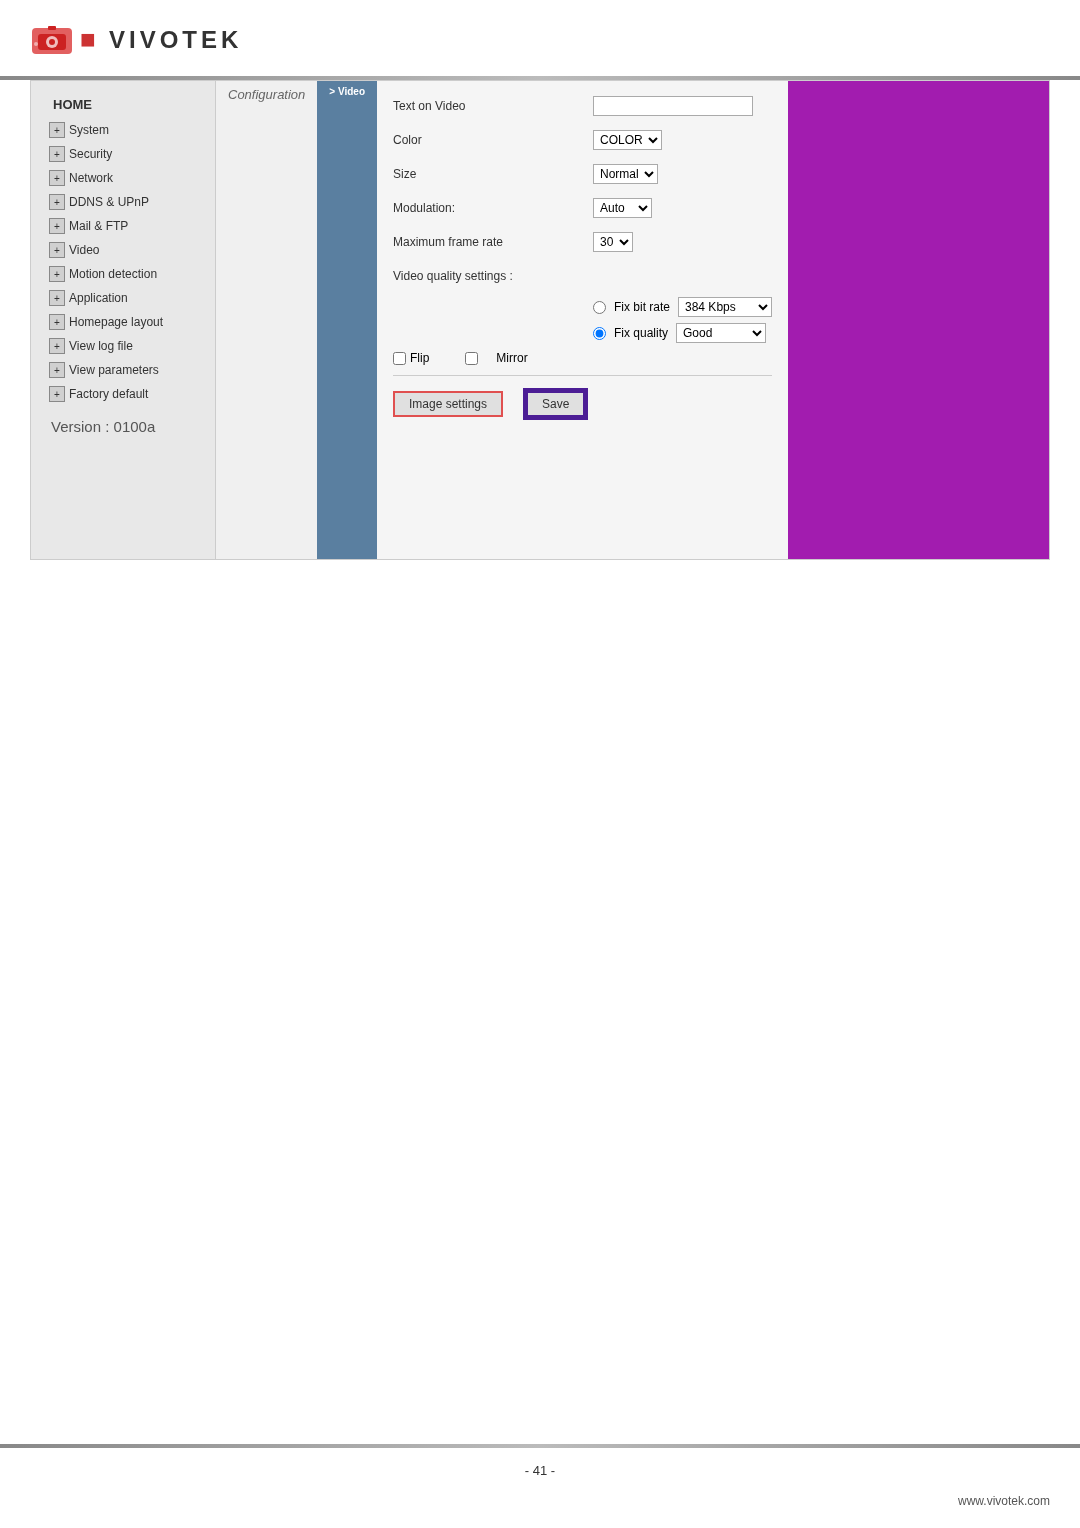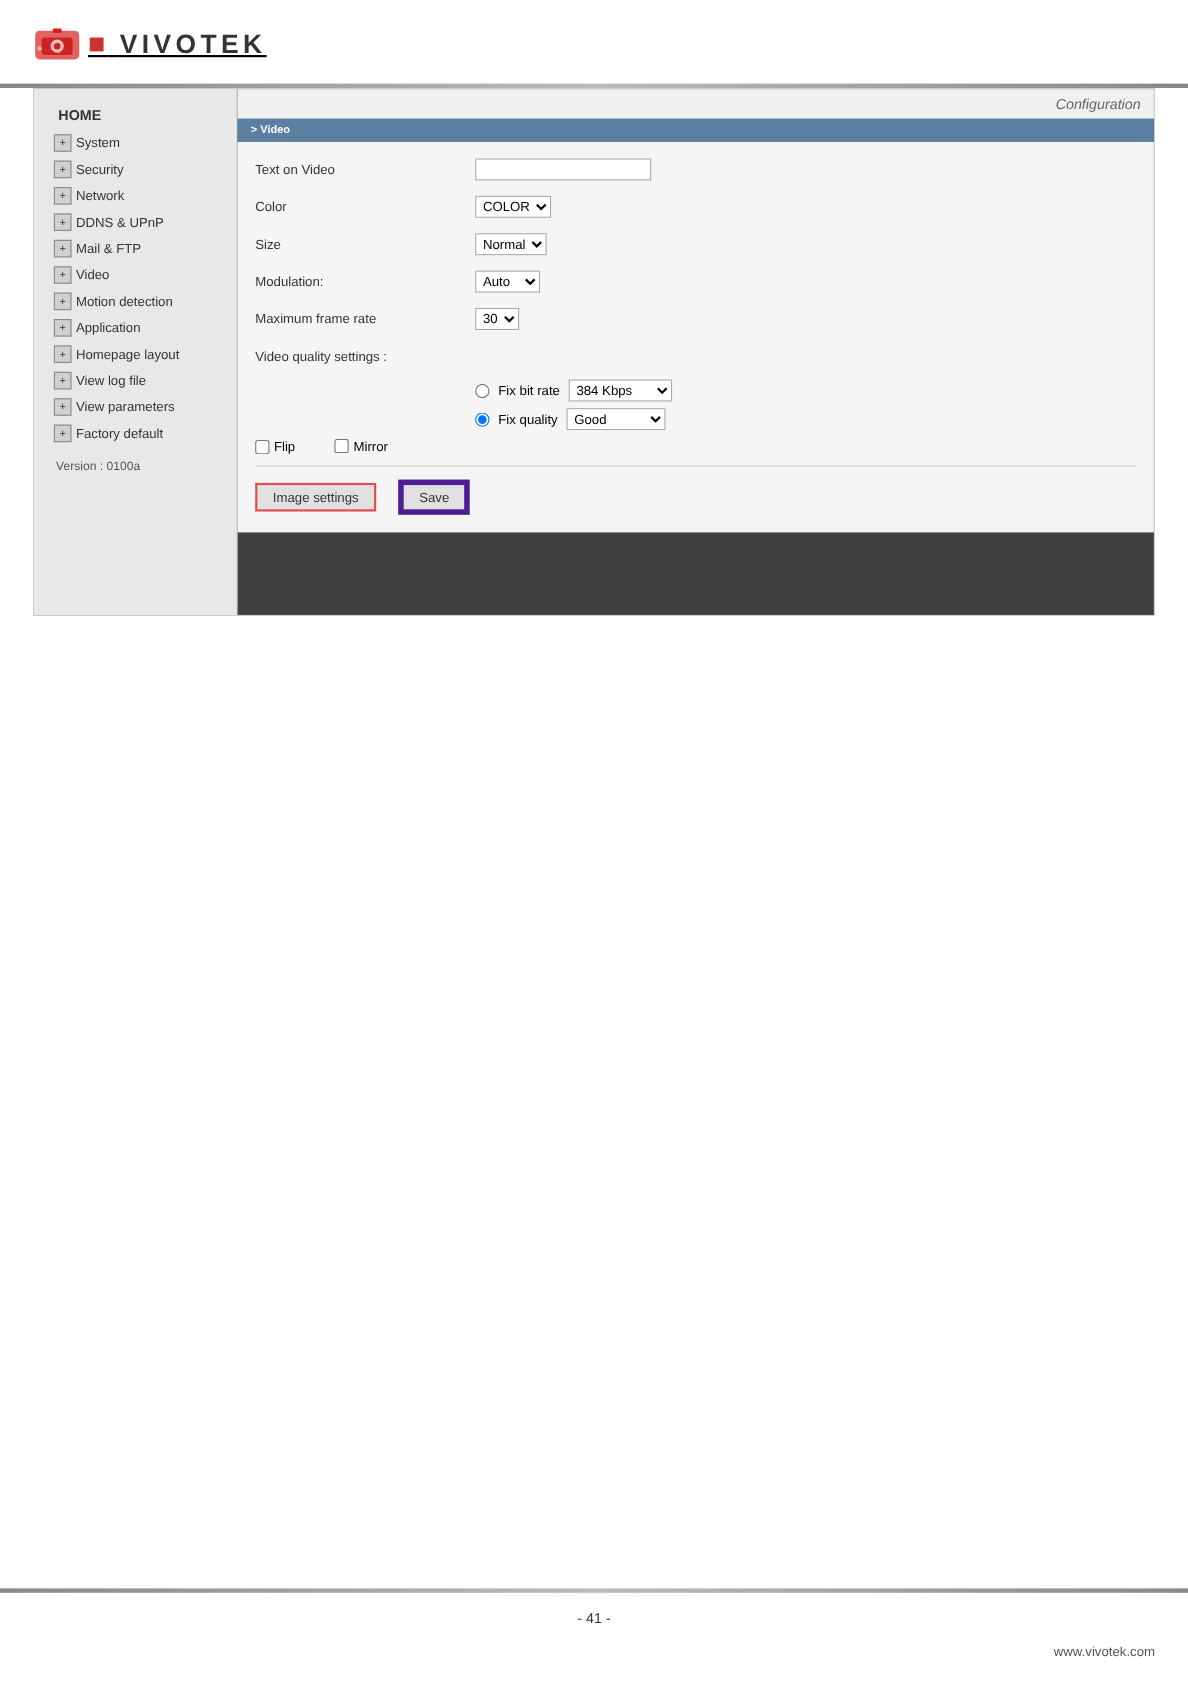--- a/index.html
+++ b/index.html
@@ -9,21 +9,20 @@
       background: #fff;
       width: 1080px;
       min-height: 1528px;
       position: relative;
     }
 
     
     .header {
       padding: 20px 30px 10px 30px;
       background: #fff;
-      text-decoration: underline;
     }
     .logo {
       display: flex;
       align-items: center;
       gap: 6px;
     }
     .logo-icon {
       width: 44px;
       height: 38px;
     }
@@ -75,30 +74,30 @@
       height: 16px;
       border: 1px solid #888;
       background: #d0d0d0;
       margin-right: 4px;
       font-size: 10px;
       color: #333;
       flex-shrink: 0;
     }
     .version-text {
       padding: 12px 10px;
-      font-size: 11px;
+      font-size: 15px;
       color: #555;
     }
 
     
     .content {
       flex: 1;
-      background: #404040;
-      display: flex;
-      flex-direction: column;
+      background: #a21caf;
+      display: flex;
+      flex-direction: row;
     }
     .config-header {
       text-align: right;
       padding: 6px 12px;
       color: #666;
       font-size: 13px;
       font-style: italic;
       background: #f0f0f0;
     }
     .section-title-bar {
@@ -385,21 +384,21 @@
             <option>Excellent</option>
           </select>
         </div>
       </div>
 
       <div class="checkbox-row" style="padding-left:0;margin-top:8px;">
         <div style="display:flex;align-items:center;gap:4px;">
           <input type="checkbox" id="flip" style="">
           <label for="flip" style="font-size:12px;">Flip</label>
         </div>
-        <div style="display:flex;align-items:flex-start;gap:4px;margin-left:20px;">
+        <div style="display:flex;align-items:center;gap:18px;margin-left:20px;">
           <input type="checkbox" id="mirror" style="">
           <label for="mirror" style="font-size:12px;">Mirror</label>
         </div>
       </div>
 
       <div class="divider-row"></div>
 
       <div class="button-row" style="margin-top:8px;">
         <button class="btn-image-settings">Image settings</button>
         <button class="btn-save">Save</button>

